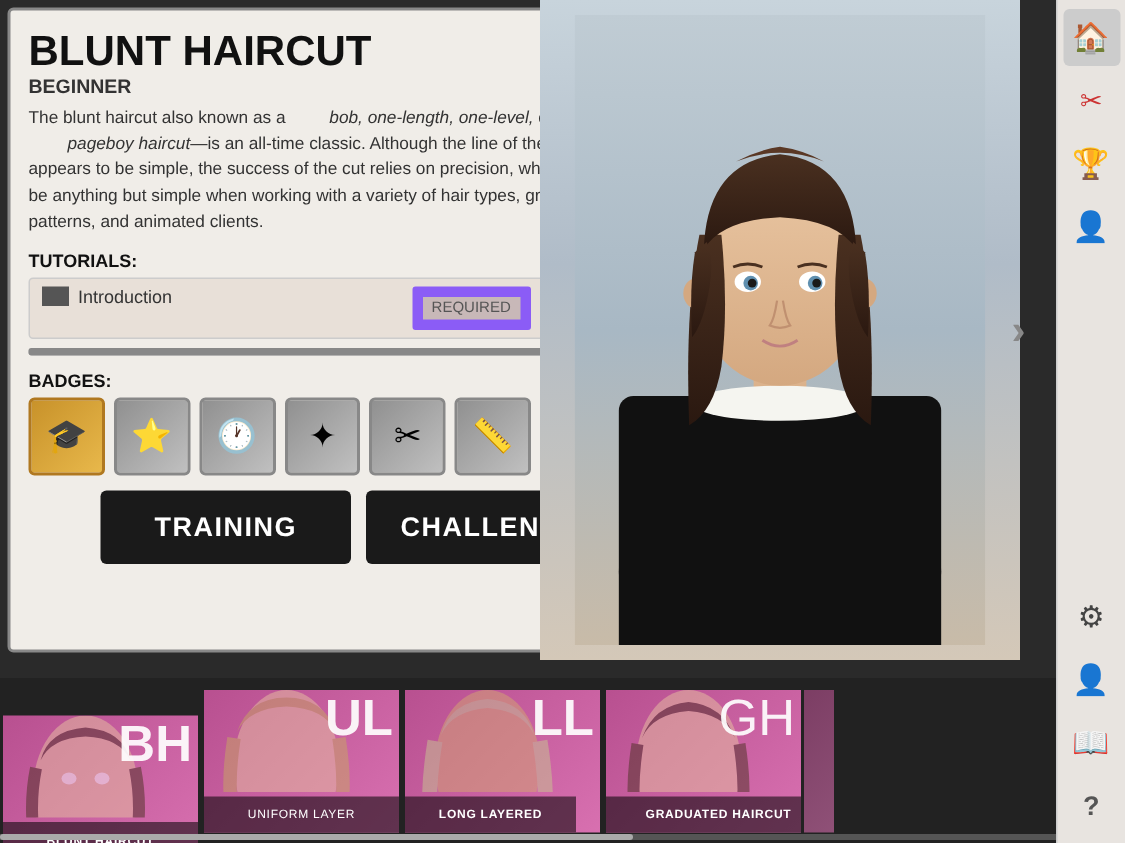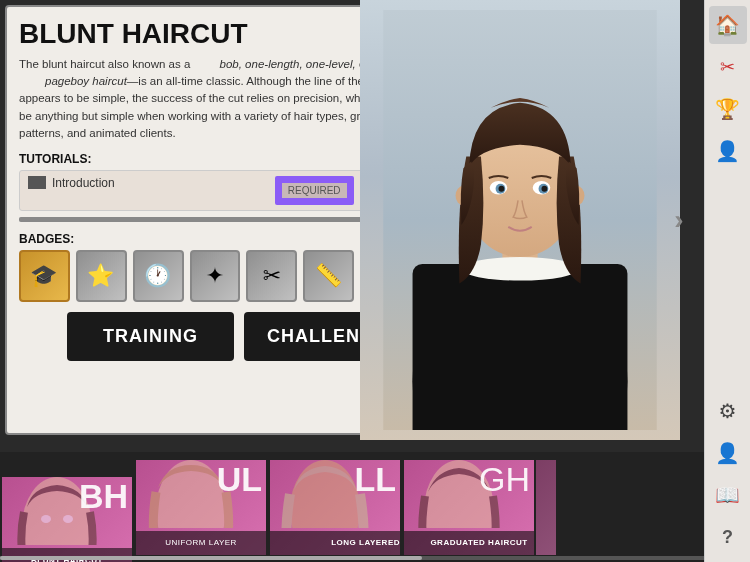--- a/index.html
+++ b/index.html
@@ -313,20 +313,21 @@
     }
   </style>
 </head>
 <body>
 
 <div class="main-container">
 
   <div class="left-panel">
     <div class="title-section">
       <div class="haircut-title">BLUNT HAIRCUT</div>
+      <div class="haircut-level">BEGINNER</div>
     </div>
 
     <div class="description">
       The blunt haircut also known as a <em>bob, one-length, one-level,</em> or <em>pageboy haircut</em>—is an all-time classic. Although the line of the cut appears to be simple, the success of the cut relies on precision, which can be anything but simple when working with a variety of hair types, growth patterns, and animated clients.
     </div>
 
     <div class="tutorials-section">
       <div class="section-label">TUTORIALS:</div>
       <div class="tutorial-row">
         <span class="tutorial-icon" style="background:#555;width:18px;height:13px;display:inline-block;margin-right:6px;"></span>
@@ -480,21 +481,21 @@
       <div style="width:130px;height:95px;position:relative;overflow:hidden;background:linear-gradient(135deg,#b85090,#d870b0);">
         <div style="position:absolute;inset:0;opacity:0.5;">
           <svg viewBox="0 0 130 68" style="width:130px;height:68px;">
             <ellipse cx="55" cy="50" rx="35" ry="50" fill="#d4a870"></ellipse>
             <path d="M24 30 Q30 8 55 6 Q80 8 86 30 Q79 14 55 12 Q31 14 24 30Z" fill="#c8c890"></path>
             <path d="M20 34 Q15 65 17 85" stroke="#c8c890" stroke-width="10" fill="none"></path>
             <path d="M90 34 Q95 65 93 85" stroke="#c8c890" stroke-width="10" fill="none"></path>
           </svg>
         </div>
         <div style="position:absolute;right:4px;top:2px;font-size:34px;font-weight:900;color:#fff;opacity:0.92;line-height:1;">LL</div>
-        <div style="position:absolute;bottom:0;left:0;right:0;height:24px;background:rgba(0,0,0,0.55);display:flex;align-items:center;justify-content:flex-end;">
+        <div style="position:absolute;bottom:0;left:0;right:16px;height:24px;background:rgba(0,0,0,0.55);display:flex;align-items:center;justify-content:center;">
           <span style="font-size:8px;font-weight:bold;color:#fff;text-transform:uppercase;letter-spacing:0.5px;">LONG LAYERED</span>
         </div>
       </div>
     </div>
 
     <div class="haircut-item">
       <div style="width:130px;height:95px;position:relative;overflow:hidden;background:linear-gradient(135deg,#b85090,#d870b0);">
         <div style="position:absolute;inset:0;opacity:0.5;">
           <svg viewBox="0 0 130 68" style="width:130px;height:68px;">
             <ellipse cx="55" cy="50" rx="35" ry="50" fill="#e8c4a0"></ellipse>

